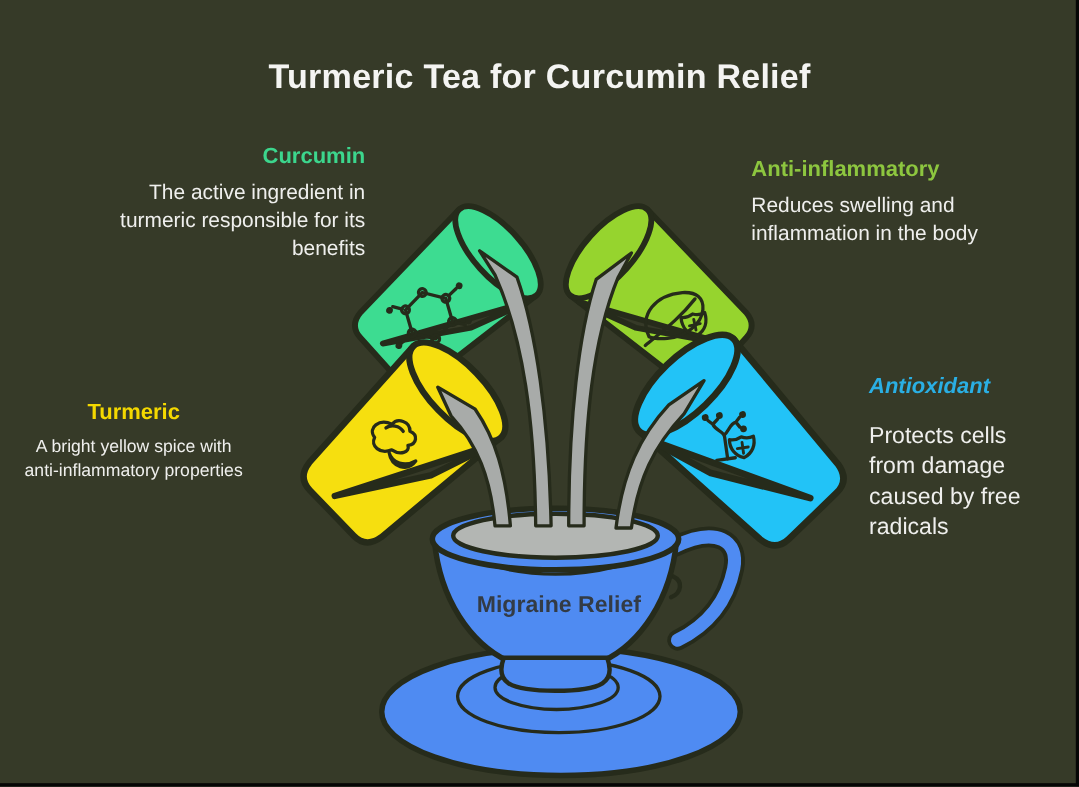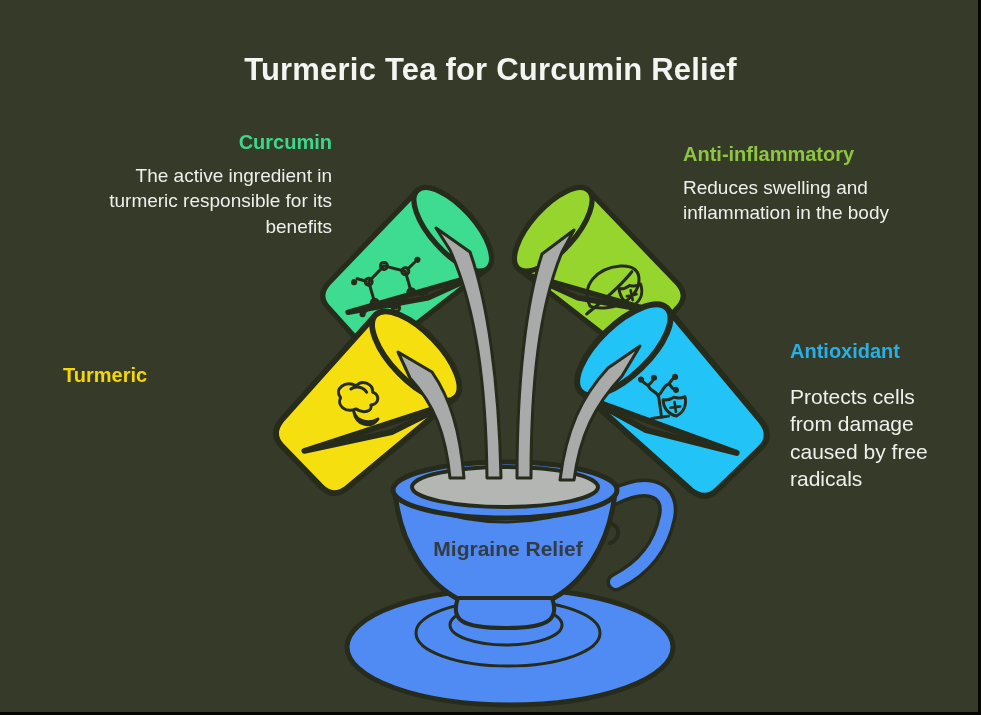--- a/index.html
+++ b/index.html
@@ -12,21 +12,21 @@
     position:absolute;top:52px;left:0;width:100%;text-align:center;
     font-size:31px;font-weight:700;color:#F4F4F2;letter-spacing:.2px;margin:0;
   }
   .label-block{position:absolute;}
   .label-block .heading{font-size:20px;font-weight:700;margin-bottom:9px;}
   .label-block .body{color:#EFEFED;line-height:1.33;}
   .block-curcumin{top:131px;right:649px;width:240px;text-align:right;}
   .block-curcumin .body{font-size:19px;}
   .block-anti{top:143px;left:683px;width:240px;text-align:left;}
   .block-anti .body{font-size:19px;}
-  .block-turmeric{top:364px;right:713px;width:205px;text-align:left;}
+  .block-turmeric{top:364px;right:757px;width:205px;text-align:center;}
   .block-turmeric .body{font-size:16px;line-height:1.4;}
   .block-antiox{top:340px;left:790px;width:155px;text-align:left;}
   .block-antiox .body{font-size:21px;line-height:1.3;margin-top:20px;}
   .illustration{position:absolute;left:0;top:0;width:981px;height:715px;}
   .edge-right{position:absolute;top:0;right:0;width:3px;height:100%;background:#060606;}
   .edge-bottom{position:absolute;left:0;bottom:0;width:100%;height:3px;background:#060606;}
 </style>
 </head>
 <body>
 
@@ -122,22 +122,23 @@
     <div class="body">Reduces swelling and inflammation in the body</div>
   </div>
 
   <div class="label-block block-curcumin">
     <div class="heading" style="color: rgb(60, 214, 141);">Curcumin</div>
     <div class="body">The active ingredient in turmeric responsible for its benefits</div>
   </div>
 
   <div class="label-block block-turmeric">
     <div class="heading" style="color: rgb(244, 216, 0);">Turmeric</div>
+    <div class="body">A bright yellow spice with anti-inflammatory properties</div>
   </div>
 
   <div class="label-block block-antiox">
-    <div class="heading" style="color: rgb(42, 175, 228);">Antioxidant</div>
+    <div class="heading" style="color: rgb(42, 175, 228); font-style: italic;">Antioxidant</div>
     <div class="body">Protects cells from damage caused by free radicals</div>
   </div>
 
   <div class="edge-right"></div>
   <div class="edge-bottom"></div>
 </div>
 
 </body></html>

